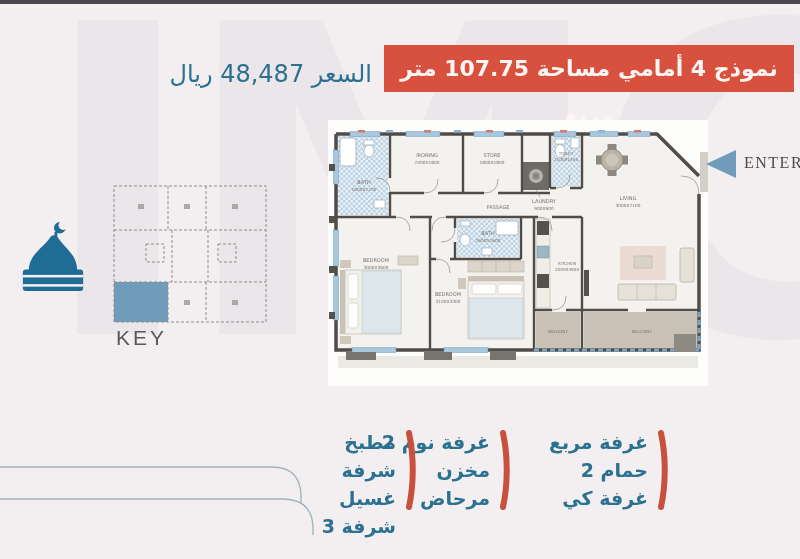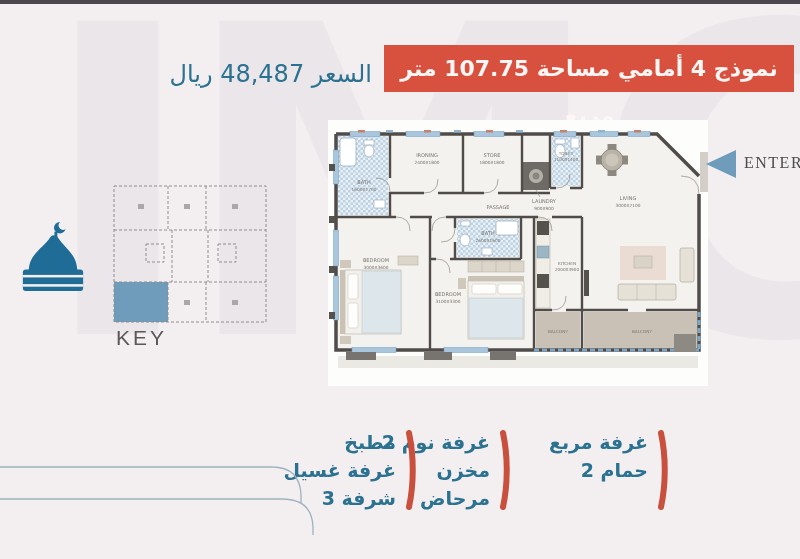--- a/index.html
+++ b/index.html
@@ -277,39 +277,40 @@
     <circle cx="46.5" cy="8.5" r="4.8" fill="#f3eff1"></circle>
     <rect x="5" y="59.5" width="62" height="2.6" fill="#f3eff1"></rect>
     <rect x="5" y="69" width="62" height="2.6" fill="#f3eff1"></rect>
   </svg>
 </div>
 
 <div id="colA" class="abs feat-col">
   <div class="feat-items">
     <div>غرفة مربع</div>
     <div>حمام 2</div>
+    <div>غرفة كي</div>
   </div>
   <svg class="feat-bracket" width="12" height="80">
     <path d="M5,3 C10,26 10,54 5,77" stroke="#c8503c" stroke-width="6" fill="none" stroke-linecap="round"></path>
   </svg>
 </div>
 <div id="colB" class="abs feat-col">
   <div class="feat-items">
     <div>غرفة نوم 2</div>
     <div>مخزن</div>
     <div>مرحاض</div>
   </div>
   <svg class="feat-bracket" width="12" height="80">
     <path d="M5,3 C10,26 10,54 5,77" stroke="#c8503c" stroke-width="6" fill="none" stroke-linecap="round"></path>
   </svg>
 </div>
 <div id="colC" class="abs feat-col">
   <div class="feat-items">
     <div>مطبخ</div>
-    <div>غرفة غسيل</div>
+    <div>شرفة غسيل</div>
     <div>شرفة 3</div>
   </div>
   <svg class="feat-bracket" width="12" height="80">
     <path d="M5,3 C10,26 10,54 5,77" stroke="#c8503c" stroke-width="6" fill="none" stroke-linecap="round"></path>
   </svg>
 </div>
 
 <svg class="abs" style="left:0;top:455px;" width="320" height="104">
   <path d="M0,12 H272 Q300,12 301,40 V48" fill="none" stroke="#9fb3be" stroke-width="1.3"></path>
   <path d="M0,44 H282 Q312,44 313,72 V80" fill="none" stroke="#9fb3be" stroke-width="1.3"></path>

